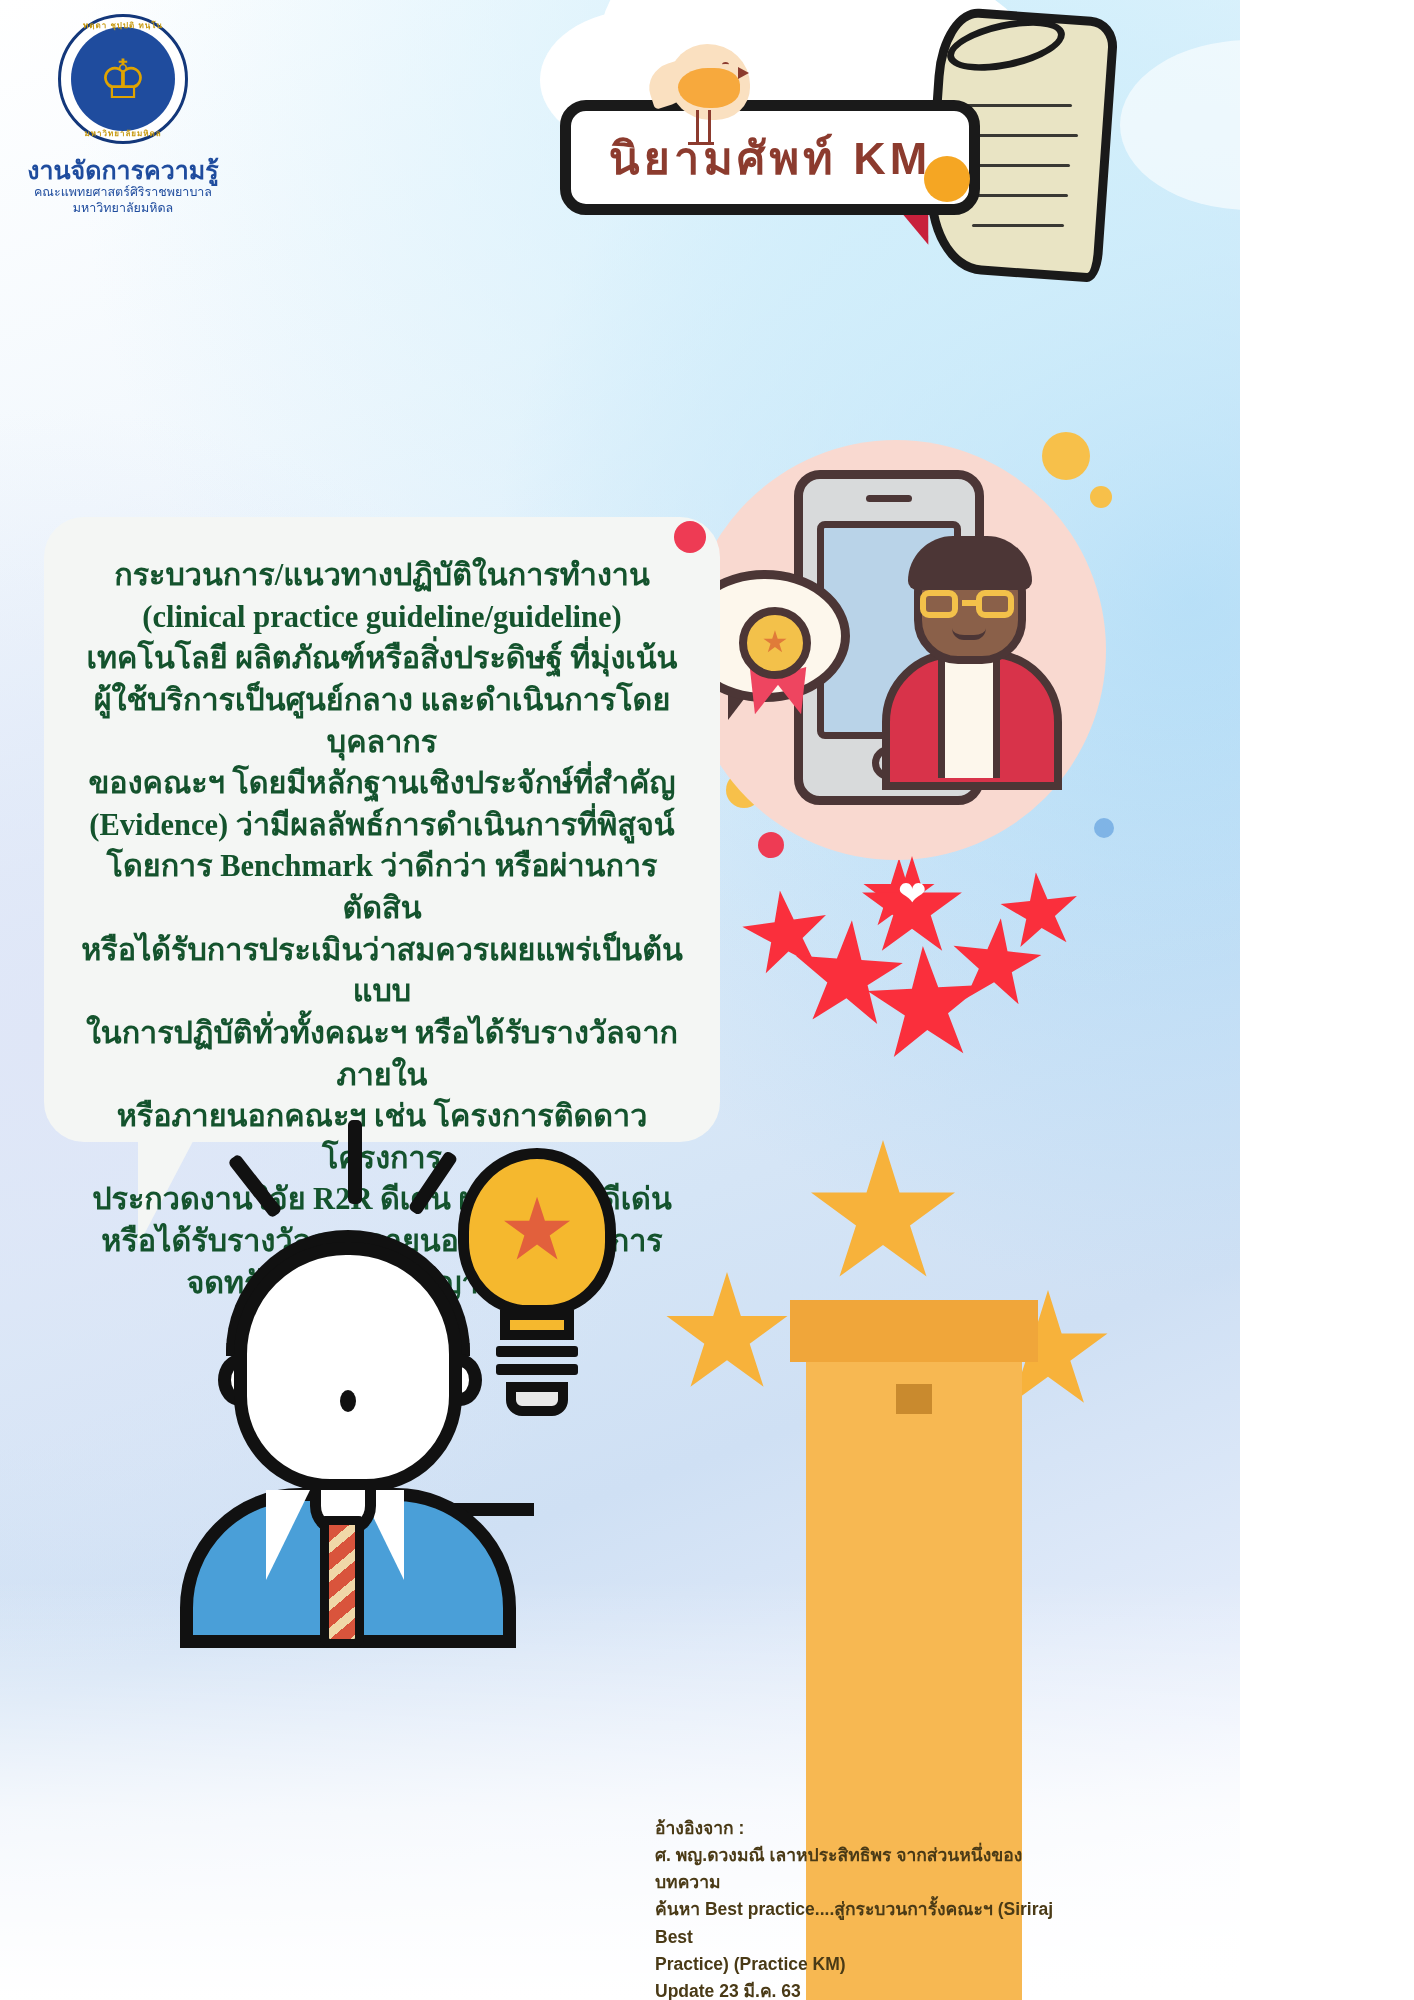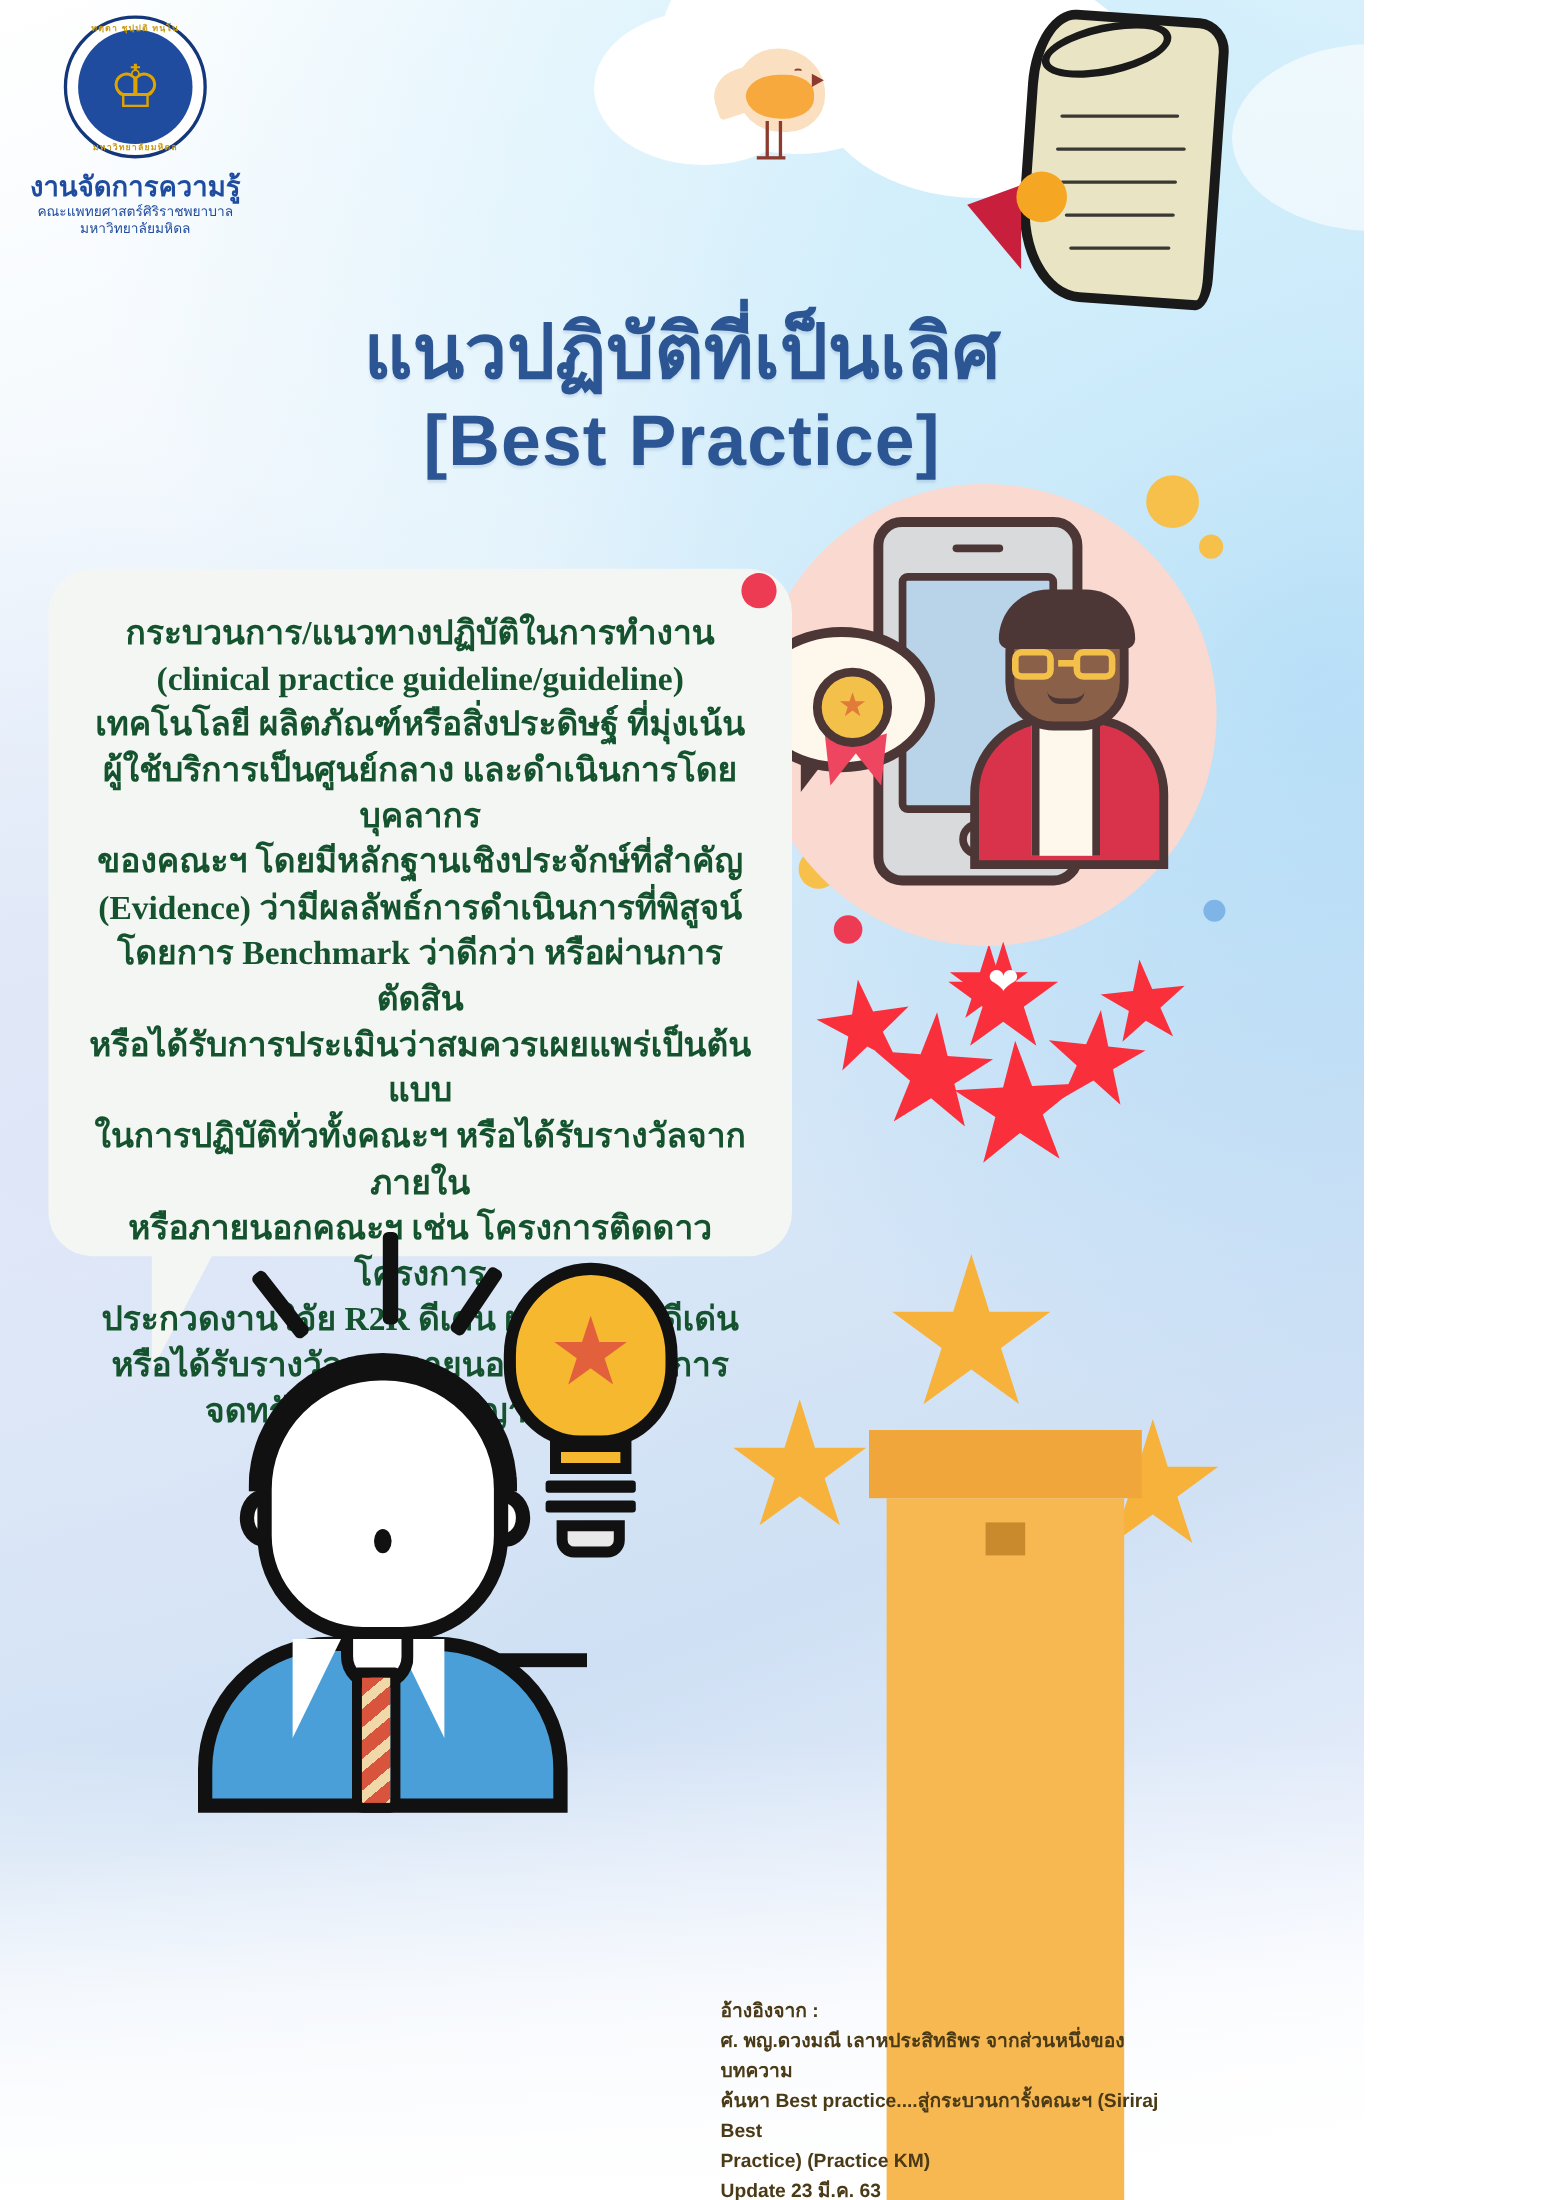--- a/index.html
+++ b/index.html
@@ -280,36 +280,35 @@
     <div class="curl"></div>
     <div class="line" style="left:34px;top:92px;width:108px;"></div>
     <div class="line" style="left:30px;top:122px;width:118px;"></div>
     <div class="line" style="left:34px;top:152px;width:106px;"></div>
     <div class="line" style="left:38px;top:182px;width:100px;"></div>
     <div class="line" style="left:42px;top:212px;width:92px;"></div>
   </div>
   <div id="ribbon"></div>
   <div id="wax"></div>
 
+  <div id="banner">
+    <span id="banner-text">นิยามศัพท์ KM</span>
+  </div>
 
   <div id="bird">
     <div class="bird-tail"></div>
     <div class="bird-body"></div>
     <div class="bird-wing"></div>
     <div class="bird-eye"></div>
     <div class="bird-beak"></div>
     <div class="bird-leg" style="left:36px;"></div>
     <div class="bird-leg" style="left:48px;"></div>
     <div class="bird-foot" style="left:28px;"></div>
   </div>
 
-  <div id="headline">
-    <div class="hl-line" id="hl-thai">แนวปฏิบัติที่เป็นเลิศ</div>
-    <div class="hl-line" id="hl-en">[Best Practice]</div>
-  </div>
 
   <div id="phone-scene">
     <div id="phone-bg"></div>
     <div id="phone">
       <div id="phone-speaker"></div>
       <div id="phone-screen"></div>
       <div id="phone-home"></div>
     </div>
     <div id="bubble-tail"></div>
     <div id="bubble">

